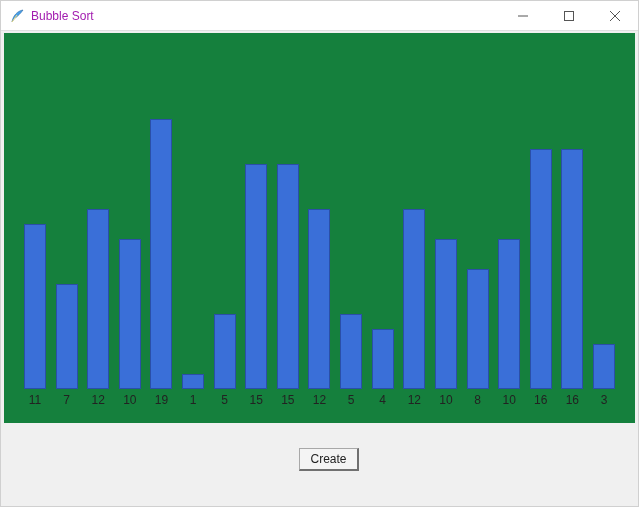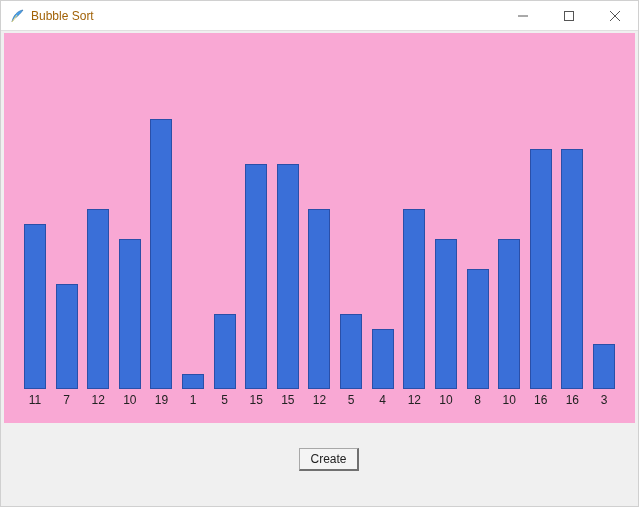--- a/index.html
+++ b/index.html
@@ -20,35 +20,35 @@
     background: #ffffff;
     border-bottom: 1px solid #e0e0e0;
     padding-left: 8px;
   }
   .tk-icon {
     width: 16px; height: 16px;
     margin-right: 6px;
     display: inline-block;
   }
   .title-text {
-    color: #a16207;
+    color: #a21caf;
     font-size: 12px;
     flex: 0 0 auto;
   }
   .title-spacer { flex: 1; }
   .win-btn {
     width: 46px; height: 30px;
     display: flex; align-items: center; justify-content: center;
     color: #555;
     font-size: 12px;
   }
   .win-btn svg { display: block; }
   .canvas {
     margin: 2px 3px 0 3px;
-    background: #f9a8d4;
+    background: #15803d;
     height: 390px;
     position: relative;
   }
   .bars {
     position: absolute;
     left: 0; right: 0;
     bottom: 34px;
     height: 330px;
     display: flex;
     align-items: flex-end;

